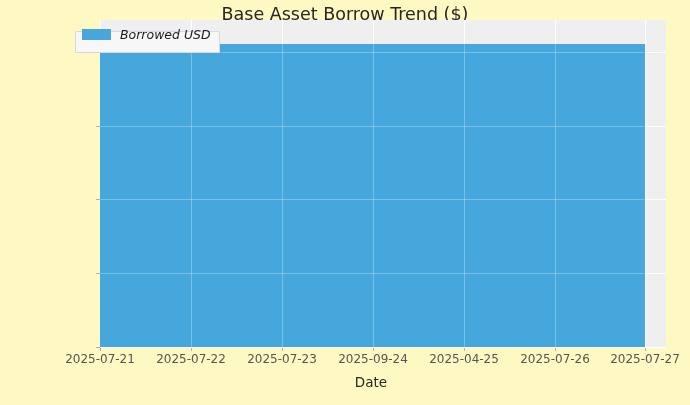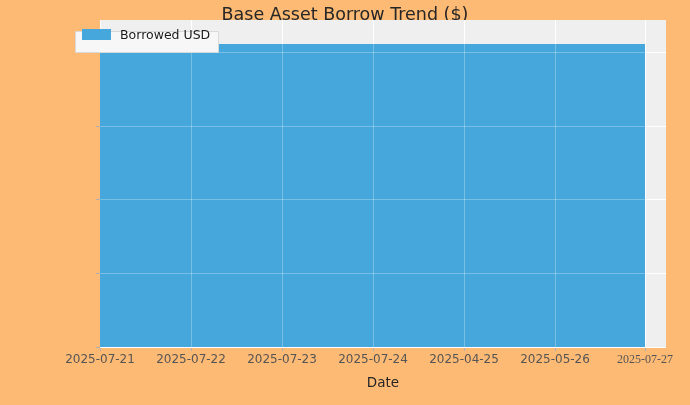--- a/index.html
+++ b/index.html
@@ -95,77 +95,78 @@
   }
   .xtick-mark {
     position: absolute;
     top: 347px;
     width: 1px;
     height: 4px;
     background: #b0b0b0;
   }
   #xlabel {
     position: absolute;
-    left: 100px;
+    left: 88px;
     top: 374px;
     width: 566px;
     text-align: center;
     font-size: 13.5px;
     color: #262626;
   }
   
   #legend {
     position: absolute;
     left: 75px;
     top: 31px;
     height: 22px;
     display: flex;
     align-items: center;
     background: #f7f7f7;
     border: 1px solid #d9d9d9;
     border-radius: 1px;
     padding: 0 8px 16px 6px;
     box-sizing: border-box;
     z-index: 5;
+    font-style: italic;
   }
   #legend-swatch {
     width: 29px;
     height: 11px;
     background: #45a7dc;
     margin-right: 9px;
     flex: none;
   }
   #legend-label {
     font-size: 12.5px;
     color: #1a1a1a;
     white-space: nowrap;
   }
 </style>
 </head>
 <body>
 
-<div id="figure" style="background: #fdba74;">
+<div id="figure" style="background: #fef9c3;">
 
   <div id="chart-title">Base Asset Borrow Trend ($)</div>
 
   <div id="xlabel">Date</div>
 
   <div class="ytick-mark" style="left:96px; top:347px;"></div>
   <div class="ytick-mark" style="left:96px; top:273px;"></div>
   <div class="ytick-mark" style="left:96px; top:199px;"></div>
   <div class="ytick-mark" style="left:96px; top:126px;"></div>
   <div class="ytick-mark" style="left:96px; top:52px;"></div>
 
   <div class="xtick-label" style="left:100px;">2025-07-21</div>
   <div class="xtick-label" style="left:191px;">2025-07-22</div>
   <div class="xtick-label" style="left:282px;">2025-07-23</div>
-  <div class="xtick-label" style="left:373px;">2025-07-24</div>
+  <div class="xtick-label" style="left:373px;">2025-09-24</div>
   <div class="xtick-label" style="left:464px;">2025-04-25</div>
-  <div class="xtick-label" style="left:555px;">2025-05-26</div>
-  <div class="xtick-label" style="left:645px;font-family:Liberation Serif, serif;">2025-07-27</div>
+  <div class="xtick-label" style="left:555px;">2025-07-26</div>
+  <div class="xtick-label" style="left:645px;">2025-07-27</div>
 
   <div class="xtick-mark" style="left:100px;"></div>
   <div class="xtick-mark" style="left:191px;"></div>
   <div class="xtick-mark" style="left:282px;"></div>
   <div class="xtick-mark" style="left:373px;"></div>
   <div class="xtick-mark" style="left:464px;"></div>
   <div class="xtick-mark" style="left:555px;"></div>
   <div class="xtick-mark" style="left:645px;"></div>
 
   <div id="axes">

